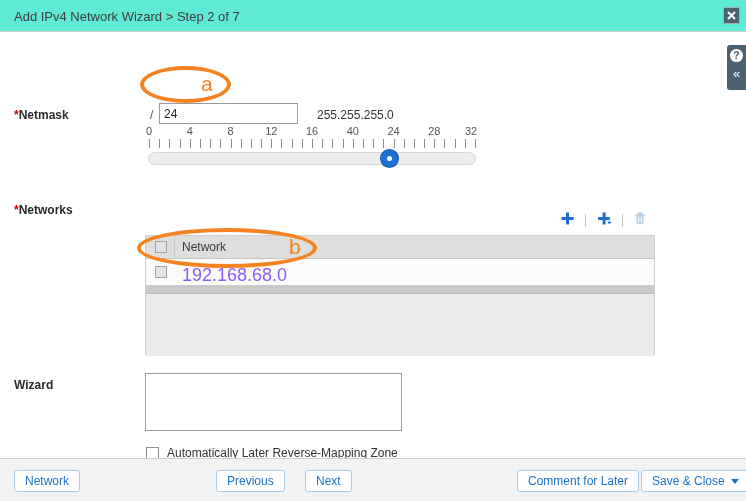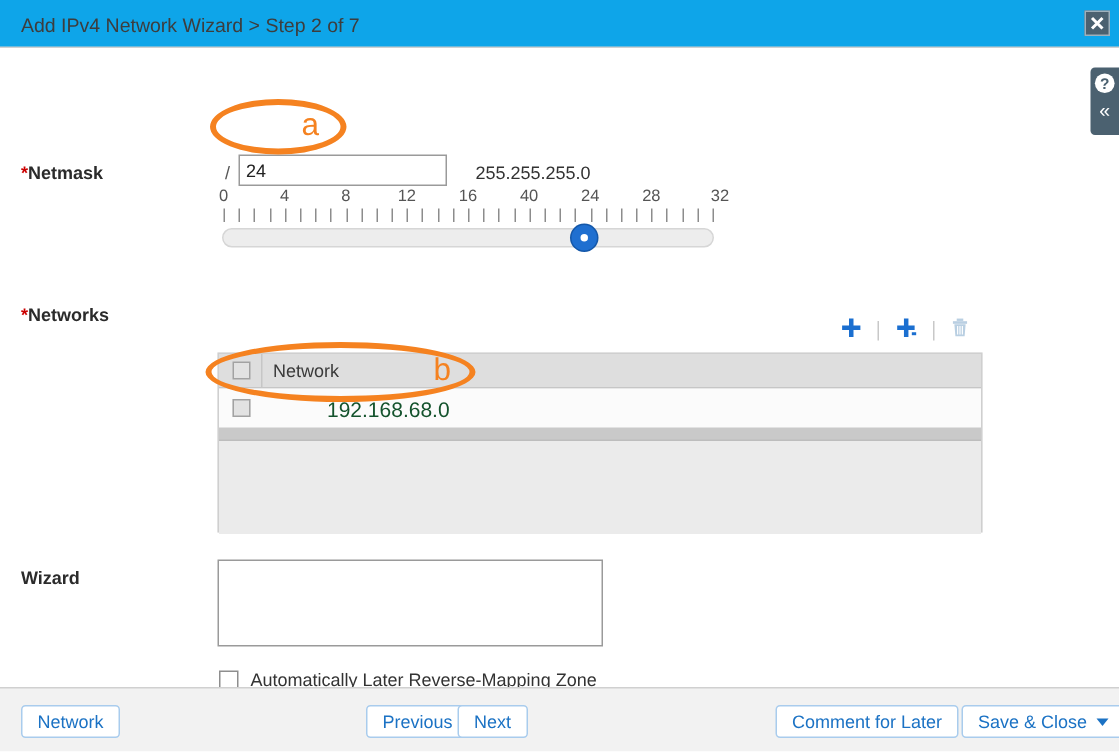--- a/index.html
+++ b/index.html
@@ -15,21 +15,21 @@
     color: #333333;
     overflow: hidden;
     position: relative;
   }
 
   
   .titlebar {
     position: absolute;
     left: 0; top: 0;
     width: 746px; height: 32px;
-    background: #0ea5e9;
+    background: #5eead4;
     border-bottom: 1px solid #d0d0d0;
     box-sizing: border-box;
   }
   .titlebar-text {
     position: absolute;
     left: 14px; top: 9px;
     font-size: 13px;
     color: #3d3d3d;
     white-space: nowrap;
   }
@@ -227,23 +227,22 @@
   }
   .th-txt {
     position: absolute;
     left: 36px; top: 4px;
     font-size: 12px;
     color: #3a3a3a;
   }
   .td-txt {
     position: absolute;
     left: 36px; top: 6px;
-    font-size: 14px;
-    color: #14532d;
-    margin-left: 36px;
+    font-size: 18px;
+    color: #8b5cf6;
   }
 
   
   .comment-box {
     position: absolute;
     left: 145px; top: 340px;
     width: 257px; height: 58px;
     border: 1px solid #9a9a9a;
     background: #ffffff;
     box-sizing: border-box;
@@ -366,21 +365,21 @@
   <div class="slider-wrap">
     <div class="tick-labels" id="tickLabels">
         <span style="left: 1px;">0</span>
         <span style="left: 41.75px;">4</span>
         <span style="left: 82.5px;">8</span>
         <span style="left: 123.25px;">12</span>
         <span style="left: 164px;">16</span>
         <span style="left: 204.75px;">40</span>
         <span style="left: 245.5px;">24</span>
         <span style="left: 286.25px;">28</span>
-        <span style="left: 332px;">32</span>
+        <span style="left: 323px;">32</span>
       </div>
     <div class="tick-marks" id="tickMarks">
         <i style="left: 1px;"></i>
         <i style="left: 11.1875px;"></i>
         <i style="left: 21.375px;"></i>
         <i style="left: 31.5625px;"></i>
         <i style="left: 41.75px;"></i>
         <i style="left: 51.9375px;"></i>
         <i style="left: 62.125px;"></i>
         <i style="left: 72.3125px;"></i>
@@ -471,19 +470,19 @@
   <div class="anno" style="left:140px; top:33px; width:91px; height:37px;"></div>
   <div class="anno-letter" style="left:201px; top:40px;">a</div>
 
   <div class="anno" style="left:137px; top:195px; width:180px; height:40px;"></div>
   <div class="anno-letter" style="left:289px; top:203px;">b</div>
 
 </div>
 
 <div class="footer">
   <button class="btn" style="left:14px;">Network</button>
-  <button class="btn" style="left:244px;">Previous</button>
+  <button class="btn" style="left:216px;">Previous</button>
   <button class="btn" style="left:305px;">Next</button>
   <button class="btn" style="left:517px;">Comment for Later</button>
   <button class="btn" style="left:641px;">
     <span>Save &amp; Close</span><span class="caret"></span>
   </button>
 </div>
 
 </body></html>

